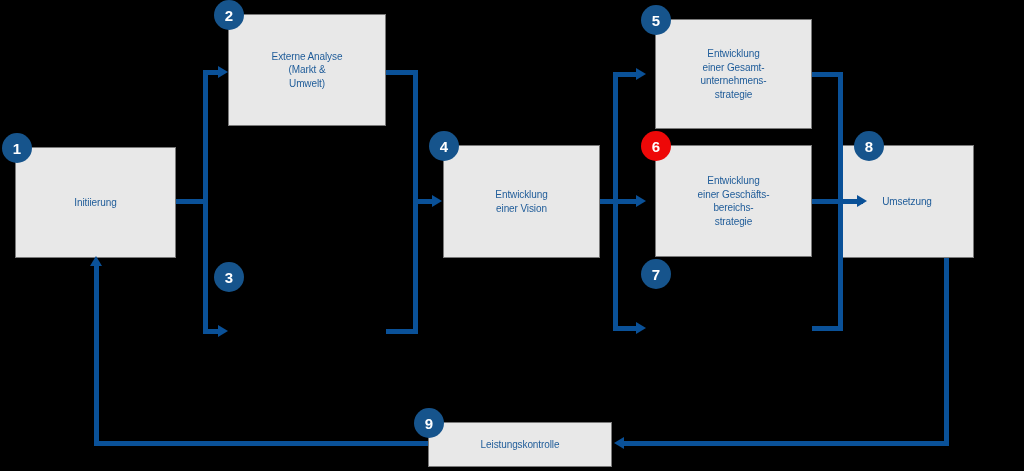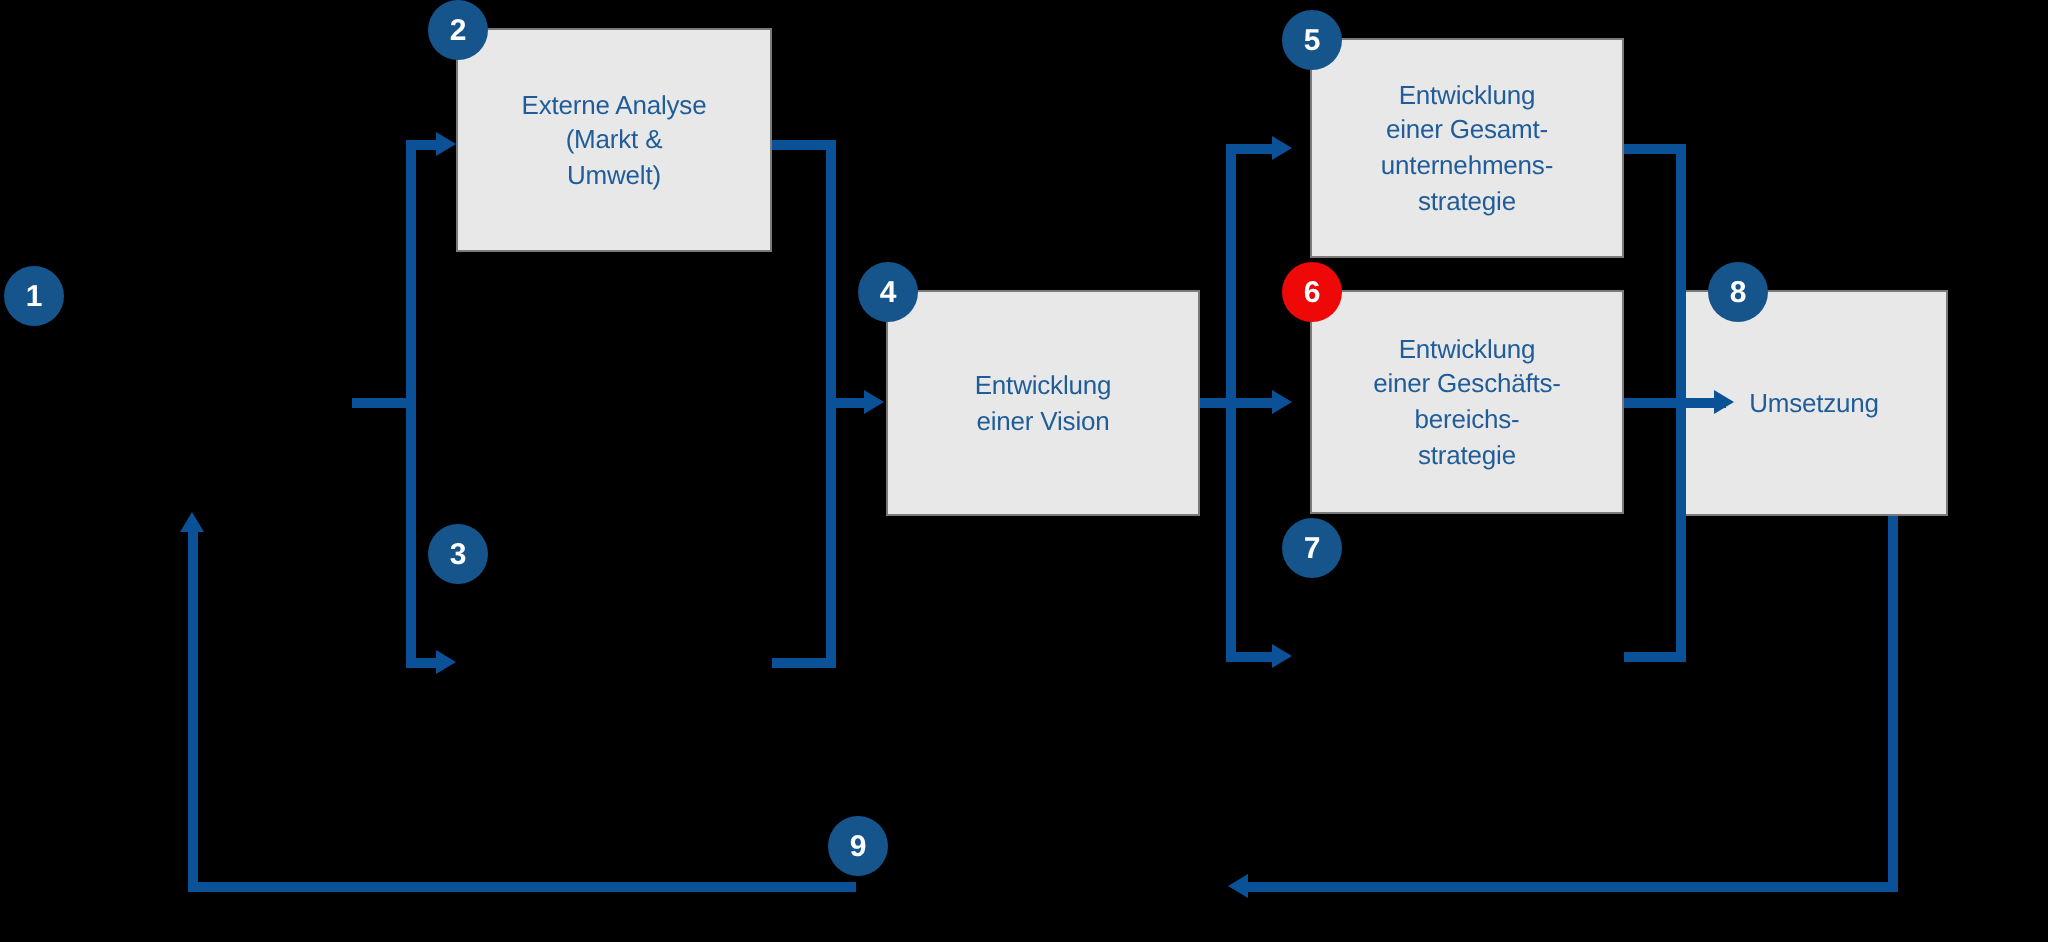--- a/index.html
+++ b/index.html
@@ -18,21 +18,21 @@
   .node {
     position: absolute;
     box-sizing: border-box;
     background: #E8E8E8;
     border: 1.5px solid #7A7A7A;
     display: flex;
     align-items: center;
     justify-content: center;
     text-align: center;
     color: #1F5C99;
-    font-size: 13px;
+    font-size: 10px;
     line-height: 1.35;
     letter-spacing: -0.1px;
     padding: 2px 4px;
   }
   .node-label {
     display: block;
     white-space: pre-line;
   }
   .badge {
     position: absolute;
@@ -114,20 +114,23 @@
   <div class="arrow right" style="left:857px; top:195px;"></div>
 
   <div class="seg" style="left:944px; top:258px; width:5px; height:187px;"></div>
   <div class="seg" style="left:624px; top:441px; width:325px; height:5px;"></div>
   <div class="arrow left" style="left:614px; top:437px;"></div>
 
   <div class="seg" style="left:94px; top:441px; width:334px; height:5px;"></div>
   <div class="seg" style="left:94px; top:266px; width:5px; height:180px;"></div>
   <div class="arrow up" style="left:90px; top:256px;"></div>
 
+  <div class="node" style="left:15px; top:147px; width:161px; height:111px;">
+    <span class="node-label">Initiierung</span>
+  </div>
   <div class="badge" style="left:2px; top:133px;">
     <span>1</span>
   </div>
 
   <div class="node" style="left:228px; top:14px; width:158px; height:112px;">
     <span class="node-label">Externe Analyse
 (Markt &amp;
 Umwelt)</span>
   </div>
   <div class="badge" style="left:214px; top:0px;">
@@ -170,17 +173,20 @@
     <span>7</span>
   </div>
 
   <div class="node" style="left:840px; top:145px; width:134px; height:113px;">
     <span class="node-label">Umsetzung</span>
   </div>
   <div class="badge" style="left:854px; top:131px;">
     <span>8</span>
   </div>
 
+  <div class="node" style="left:428px; top:422px; width:184px; height:45px;">
+    <span class="node-label">Leistungskontrolle</span>
+  </div>
   <div class="badge" style="left:414px; top:408px;">
     <span>9</span>
   </div>
 
 </div>
 
 </body></html>

